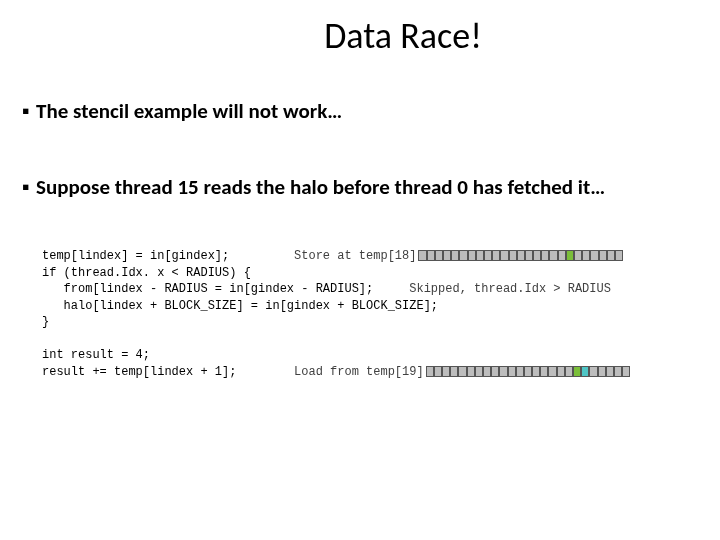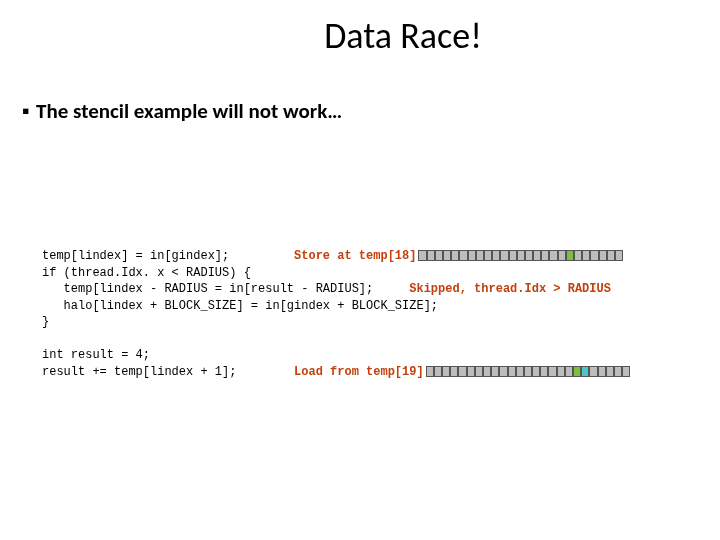--- a/index.html
+++ b/index.html
@@ -50,22 +50,22 @@
     position: absolute;
     left: 42px;
     top: 248px;
     font-family: "Courier New", monospace;
     font-size: 12px;
     line-height: 1.38;
     white-space: pre;
     color: #000;
   }
   .ann {
-    color: #c2410c; 
-    font-weight: bold;
+    color: #404040; 
+    font-weight: normal;
   }
   .strip {
     display: inline-flex;
     vertical-align: middle;
     margin-left: 2px;
     height: 11px;
   }
   .cell {
     width: 8.2px;
     height: 11px;
@@ -84,23 +84,26 @@
 <body>
 
 <div class="slide">
 
   <div class="title">Data Race!</div>
 
   <div class="bullet" style="top:98px">
     <span class="marker">▪</span><span class="text">The stencil example will not work…</span>
   </div>
 
+  <div class="bullet" style="top:174px">
+    <span class="marker">▪</span><span class="text">Suppose thread 15 reads the halo before thread 0 has fetched it…</span>
+  </div>
 
   <div class="codeblock"><span>temp[lindex] = in[gindex];         </span><span class="ann">Store at temp[18]</span><span class="strip" id="strip1"><span class="cell"></span><span class="cell"></span><span class="cell"></span><span class="cell"></span><span class="cell"></span><span class="cell"></span><span class="cell"></span><span class="cell"></span><span class="cell"></span><span class="cell"></span><span class="cell"></span><span class="cell"></span><span class="cell"></span><span class="cell"></span><span class="cell"></span><span class="cell"></span><span class="cell"></span><span class="cell"></span><span class="cell hl-green"></span><span class="cell"></span><span class="cell"></span><span class="cell"></span><span class="cell"></span><span class="cell"></span><span class="cell"></span></span>
 <span>if (thread.Idx. x &lt; RADIUS) {</span>
-<span>   temp[lindex - RADIUS = in[result - RADIUS];     </span><span class="ann">Skipped, thread.Idx &gt; RADIUS</span>
+<span>   from[lindex - RADIUS = in[gindex - RADIUS];     </span><span class="ann">Skipped, thread.Idx &gt; RADIUS</span>
 <span>   halo[lindex + BLOCK_SIZE] = in[gindex + BLOCK_SIZE];</span>
 <span>}</span>
 <span></span>
 <span>int result = 4;</span>
 <span>result += temp[lindex + 1];        </span><span class="ann">Load from temp[19]</span><span class="strip" id="strip2"><span class="cell"></span><span class="cell"></span><span class="cell"></span><span class="cell"></span><span class="cell"></span><span class="cell"></span><span class="cell"></span><span class="cell"></span><span class="cell"></span><span class="cell"></span><span class="cell"></span><span class="cell"></span><span class="cell"></span><span class="cell"></span><span class="cell"></span><span class="cell"></span><span class="cell"></span><span class="cell"></span><span class="cell hl-green"></span><span class="cell hl-cyan"></span><span class="cell"></span><span class="cell"></span><span class="cell"></span><span class="cell"></span><span class="cell"></span></span></div>
 
 </div>
 
 </body></html>

